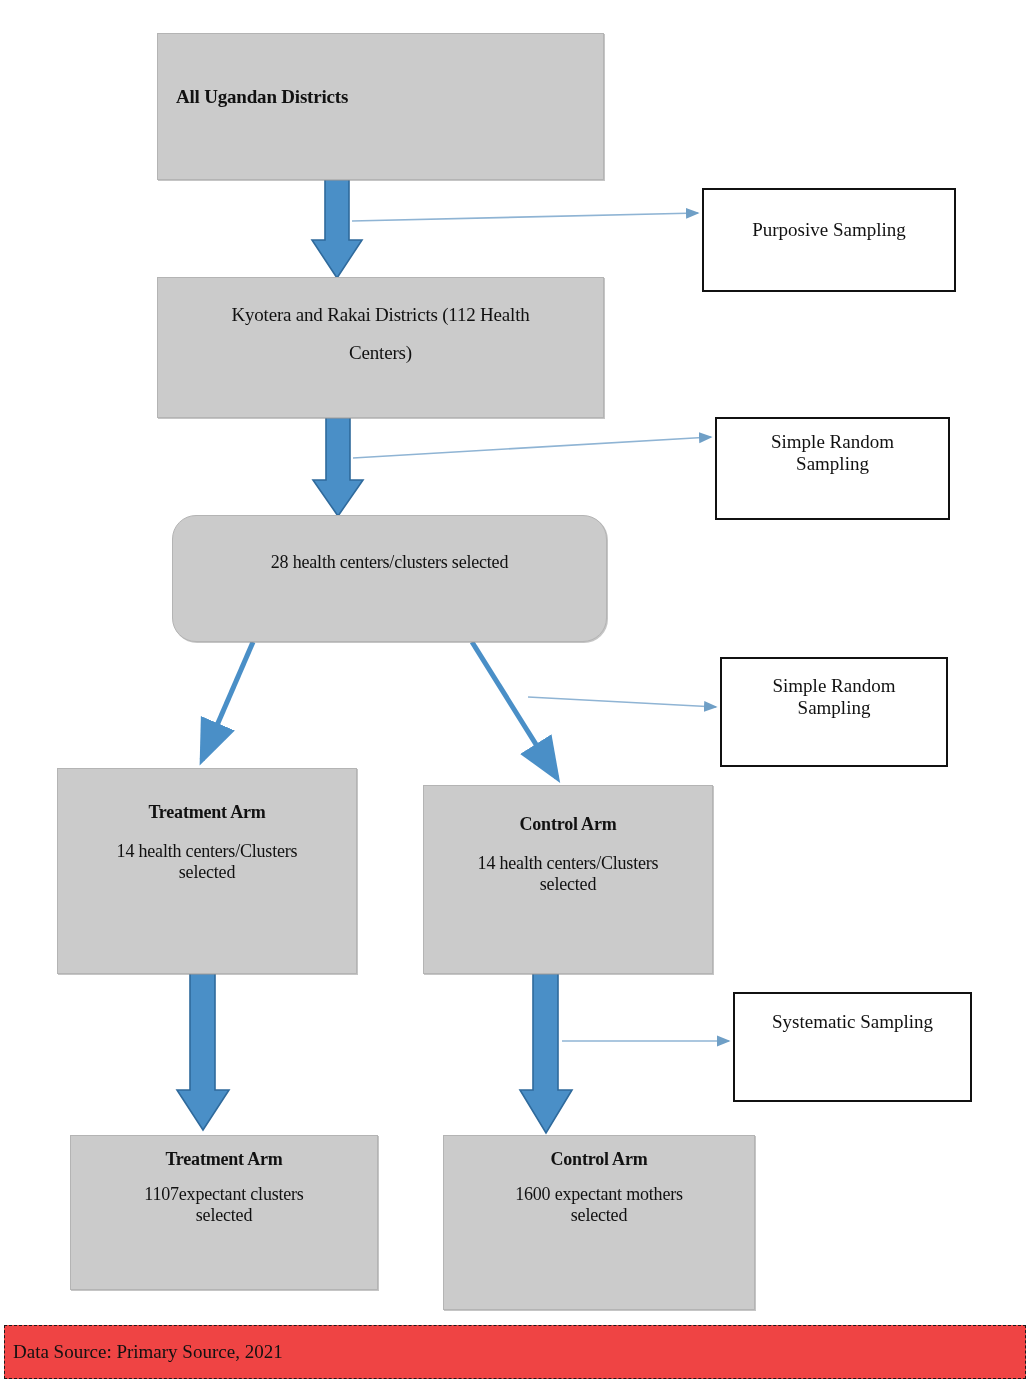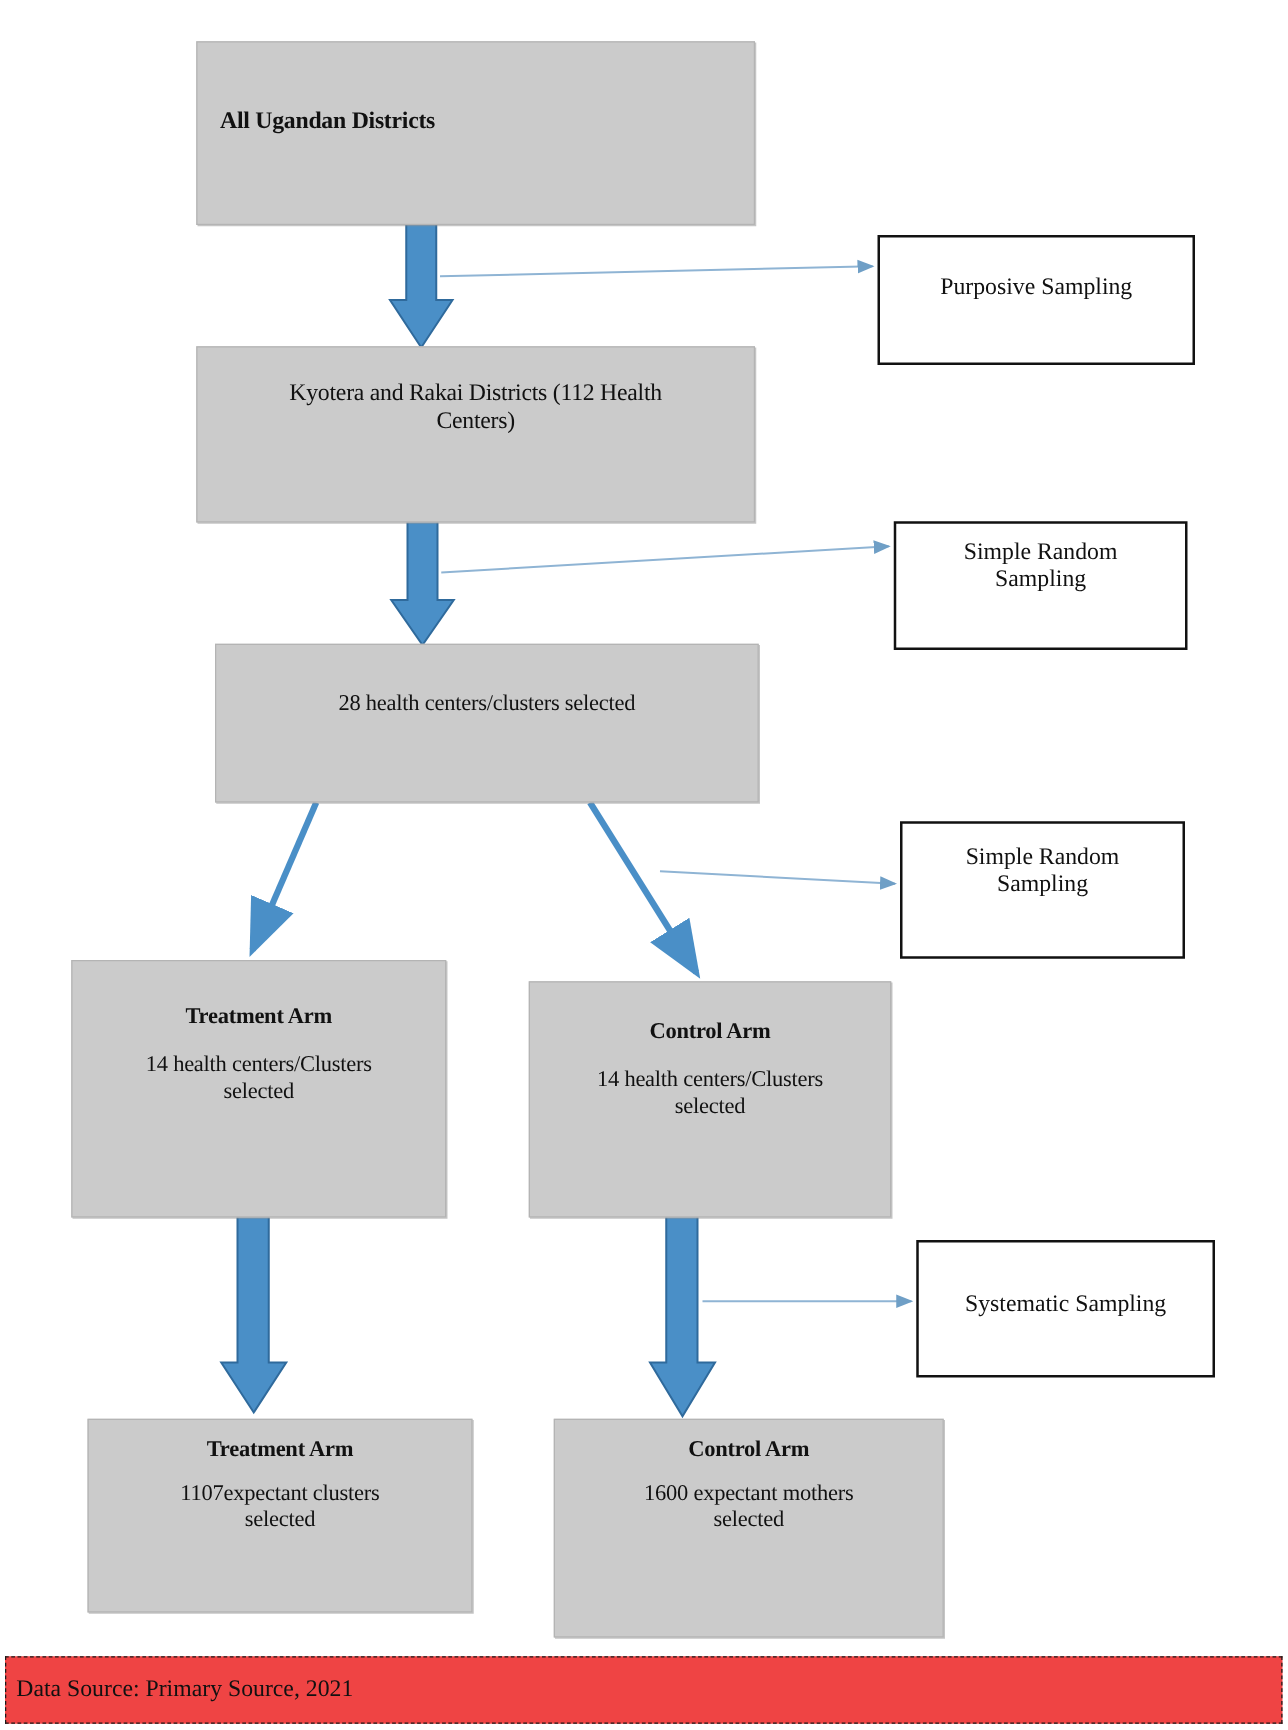--- a/index.html
+++ b/index.html
@@ -62,24 +62,26 @@
   .fs18 { font-size: 18px; }
 
   
   #node-all-districts {
     left: 157px; top: 33px; width: 447px; height: 147px;
     padding: 52px 0 0 18px;
   }
   #node-kyotera {
     left: 157px; top: 277px; width: 447px; height: 141px;
     padding: 26px 30px 0 30px;
+    gap: 16px;
   }
   #node-28-centers {
     left: 172px; top: 515px; width: 435px; height: 127px;
     padding: 36px 20px 0 20px;
+    border-radius: 24px;
   }
   #node-treatment-arm-clusters {
     left: 57px; top: 768px; width: 300px; height: 206px;
     padding: 33px 8px 0 8px;
   }
   #node-control-arm-clusters {
     left: 423px; top: 785px; width: 290px; height: 189px;
     padding: 28px 8px 0 8px;
   }
   #node-treatment-arm-mothers {
@@ -99,21 +101,21 @@
   #sidebox-simple-random-1 {
     left: 715px; top: 417px; width: 235px; height: 103px;
     padding: 12px 6px 0 6px;
   }
   #sidebox-simple-random-2 {
     left: 720px; top: 657px; width: 228px; height: 110px;
     padding: 16px 6px 0 6px;
   }
   #sidebox-systematic {
     left: 733px; top: 992px; width: 239px; height: 110px;
-    padding: 39px 6px 0 6px;
+    padding: 17px 6px 0 6px;
   }
 
   .node .gap-sm { height: 18px; }
   .node .gap-xs { height: 14px; }
 
   
   #caption-box {
     position: absolute;
     left: 4px;
     top: 1325px;

